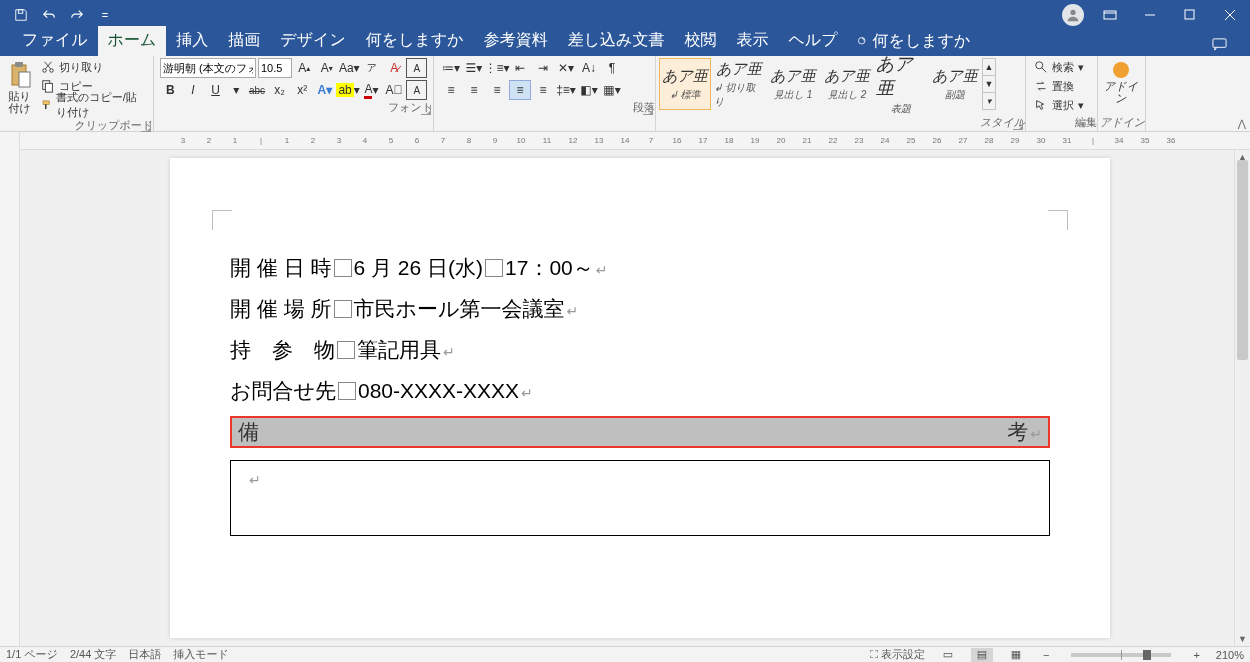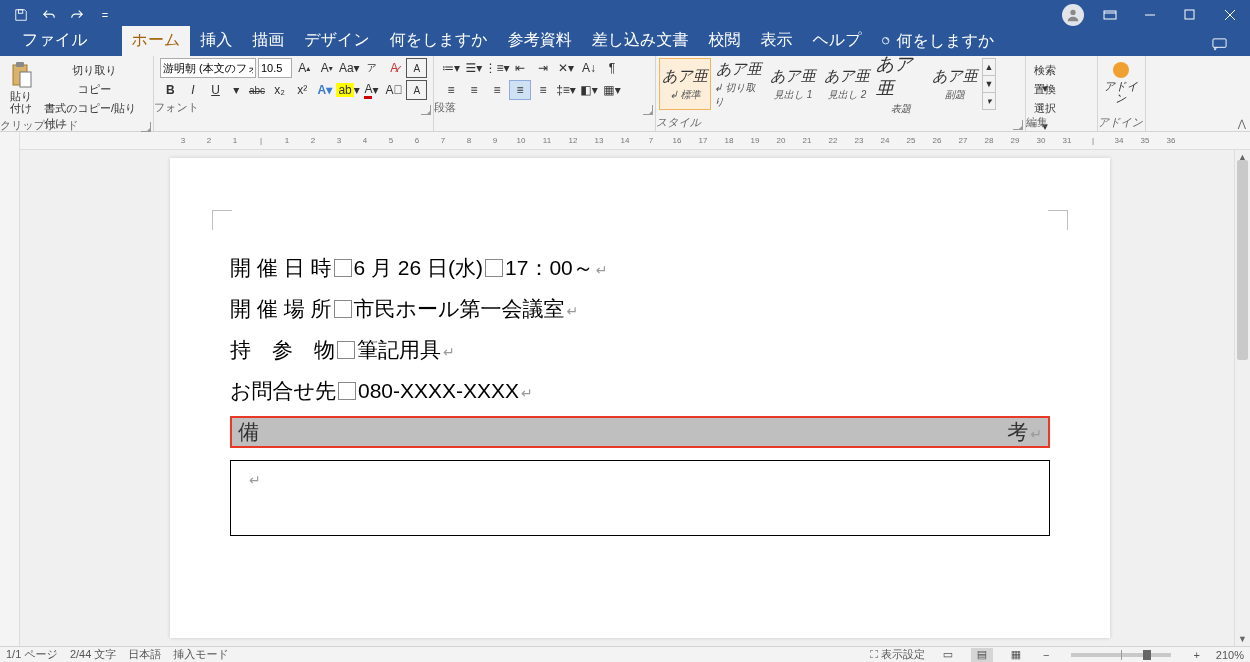--- a/index.html
+++ b/index.html
@@ -12,35 +12,35 @@
 .titlebar .qat svg { width:14px; height:14px; fill:#fff; stroke:#fff; }
 .titlebar .spacer { flex:1; }
 .titlebar .right { display:flex; align-items:center; }
 .titlebar .winbtn { width:40px; height:30px; display:flex; align-items:center; justify-content:center; cursor:pointer; }
 .avatar { width:22px; height:22px; border-radius:50%; background:#e1e5ea; display:flex; align-items:center; justify-content:center; margin-right:6px; }
 .avatar svg { width:14px; height:14px; fill:#888; }
 
 
 .tabs { height:26px; background:#2b579a; display:flex; align-items:flex-end; color:#fff; padding-left:12px; font-size:16px; }
 .tab { padding:4px 10px 5px; cursor:pointer; }
-.tab.active { background:#f3f3f3; color:#a16207;margin-left:24px; }
+.tab.active { background:#f3f3f3; color:#14532d; }
 .tabs .tell { display:flex; align-items:center; gap:4px; padding:4px 8px; }
 .tabs-right { margin-left:auto; margin-right:10px; display:flex; align-items:center; }
 
 
 .ribbon { height:76px; background:#f3f3f3; border-bottom:1px solid #d4d4d4; display:flex; position:relative; }
 .group { border-right:1px solid #d4d4d4; display:flex; flex-direction:column; }
 .group-body { flex:1; display:flex; align-items:flex-start; padding:2px 4px 0; }
-.group-label { height:16px; text-align:left; font-size:11px; color:#666; position:relative; }
+.group-label { height:16px; text-align:right; font-size:11px; color:#666; position:relative; }
 .dlaunch { position:absolute; right:2px; bottom:1px; width:10px; height:10px; border:1px solid #999; border-top:none; border-left:none; cursor:pointer; }
 .dlaunch::after{content:"";position:absolute;right:-1px;bottom:-1px;width:0;height:0;border-left:5px solid transparent;border-bottom:5px solid #999;}
 
 .bigbtn { width:38px; display:flex; flex-direction:column; align-items:center; justify-content:center; gap:2px; padding:4px 2px; cursor:pointer; font-size:11px; line-height:1.1; text-align:center;}
 .smallrow { display:flex; flex-direction:column; gap:1px; }
-.smallbtn { display:flex; align-items:center; gap:4px; padding:1px 4px; cursor:pointer; font-size:11px; height:18px;flex-direction:column;}
+.smallbtn { display:flex; align-items:center; gap:4px; padding:1px 4px; cursor:pointer; font-size:11px; height:18px;}
 .smallbtn svg{width:14px;height:14px;}
 
 .fontsel { height:20px; border:1px solid #ababab; background:#fff; font-size:11px; padding:1px 2px; }
 .iconbtn { width:22px; height:20px; display:flex; align-items:center; justify-content:center; cursor:pointer; font-size:12px;}
 .iconbtn.small{width:18px;}
 .row { display:flex; align-items:center; gap:0; }
 .fontgroup-body { display:flex; flex-direction:column; gap:2px; padding:2px 6px 0;}
 
 .stylebox { width:52px; height:52px; border:1px solid transparent; display:flex; flex-direction:column; align-items:center; justify-content:center; cursor:pointer; font-size:10px; gap:2px; margin:2px 1px;}
 .stylebox.sel{border:1px solid #f0b560; background:#fdeeda;}

